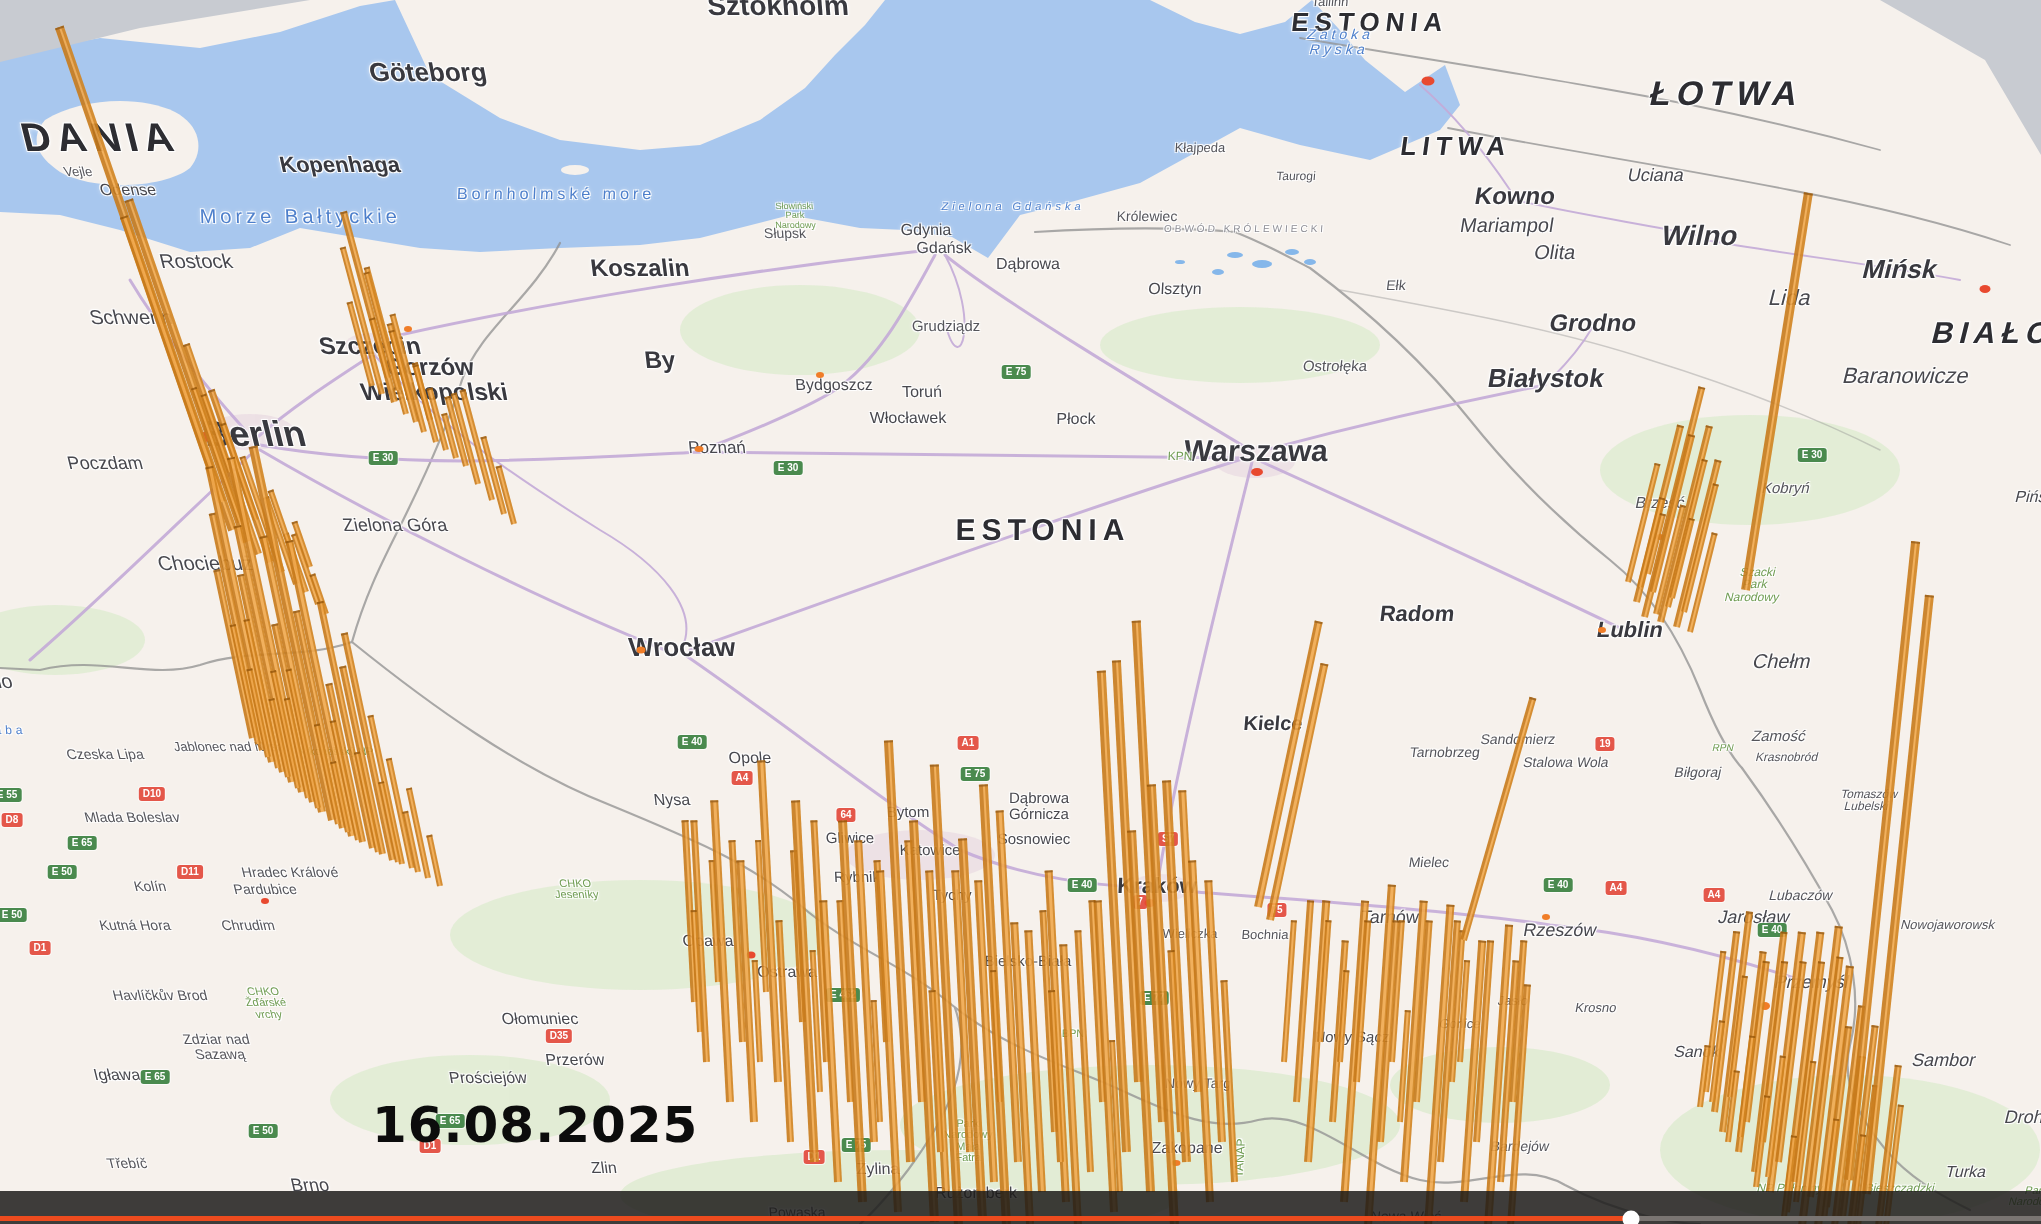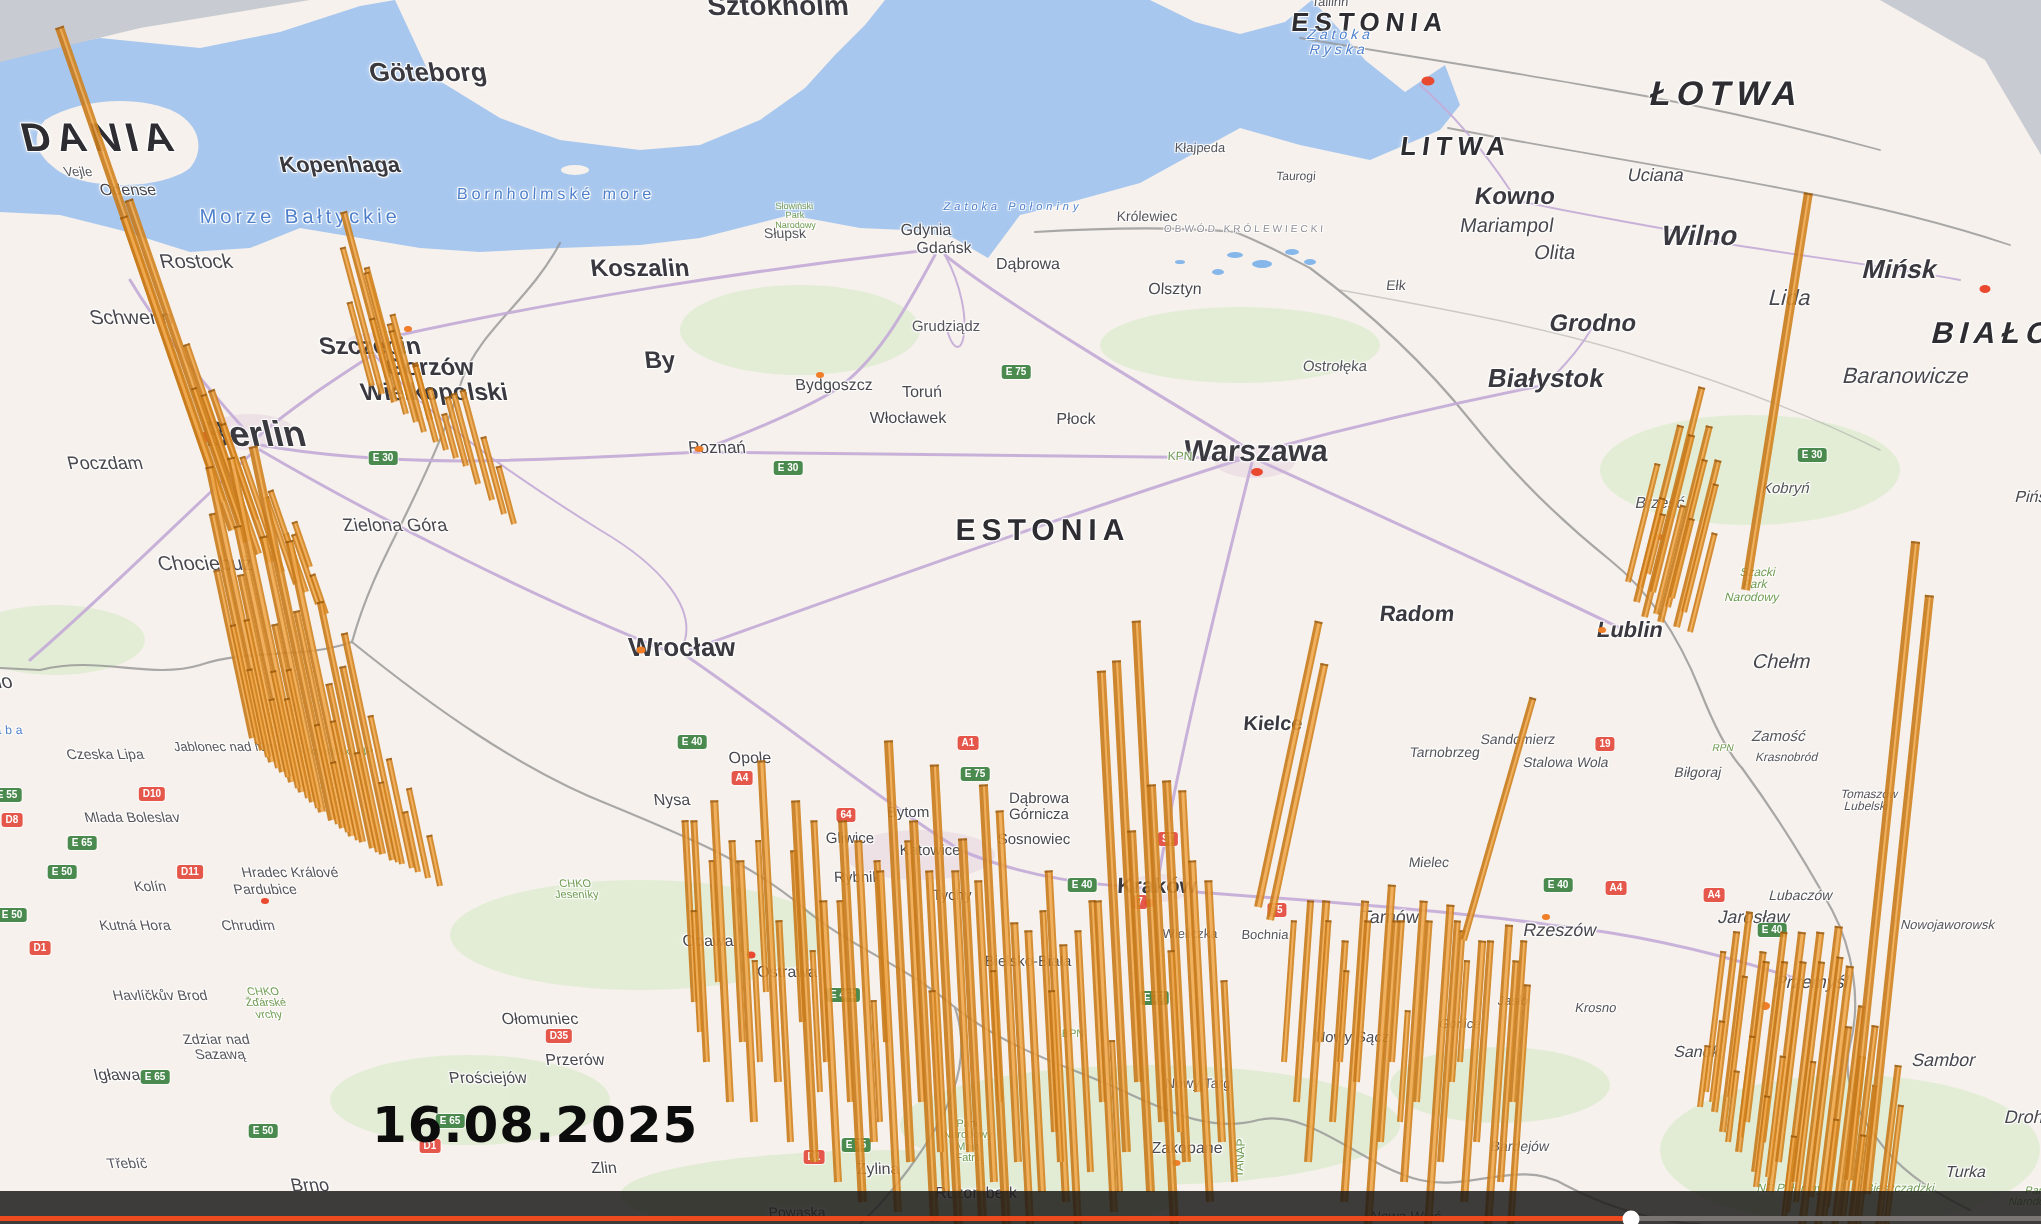--- a/index.html
+++ b/index.html
@@ -112,21 +112,21 @@
 
   <div id="labels">
       <div class="lbl k-country" style="left: 100px; top: 138px; font-size: 40px; transform: translate(-50%, -50%) skewX(14deg);">DANIA</div>
       <div class="lbl k-country" style="left: 1043px; top: 530px; font-size: 30px; transform: translate(-50%, -50%) skewX(-0.4deg);">ESTONIA</div>
       <div class="lbl k-country" style="left: 1370px; top: 23px; font-size: 26px; transform: translate(-50%, -50%) skewX(-6.4deg);">ESTONIA</div>
       <div class="lbl k-country" style="left: 1727px; top: 94px; font-size: 34px; transform: translate(-50%, -50%) skewX(-12.9deg);">ŁOTWA</div>
       <div class="lbl k-country" style="left: 1456px; top: 147px; font-size: 26px; transform: translate(-50%, -50%) skewX(-7.9deg);">LITWA</div>
       <div class="lbl k-country" style="left: 2035px; top: 333px; font-size: 30px; transform: translate(-50%, -50%) skewX(-14deg);">BIAŁORUŚ</div>
       <div class="lbl k-sea" style="left: 300px; top: 216px; font-size: 20px; transform: translate(-50%, -50%) skewX(13.1deg);">Morze Bałtyckie</div>
       <div class="lbl k-sea" style="left: 556px; top: 194px; font-size: 16px; transform: translate(-50%, -50%) skewX(8.4deg);">Bornholmské more</div>
-      <div class="lbl k-sea" style="left: 1013px; top: 207px; font-size: 11px; transform: translate(-50%, -50%) skewX(0.1deg);">Zatoka Połoniny</div>
+      <div class="lbl k-sea" style="left: 1013px; top: 207px; font-size: 11px; transform: translate(-50%, -50%) skewX(0.1deg);">Zielona Gdańska</div>
       <div class="lbl k-sea" style="left: 1340px; top: 42px; font-size: 14px; transform: translate(-50%, -50%) skewX(-5.8deg);">Zatoka
 Ryska</div>
       <div class="lbl k-sea" style="left: 5px; top: 730px; font-size: 12px; transform: translate(-50%, -50%) skewX(14deg);">Łaba</div>
       <div class="lbl k-c1" style="left: 778px; top: 6px; font-size: 28px; transform: translate(-50%, -50%) skewX(4.4deg);">Sztokholm</div>
       <div class="lbl k-c1" style="left: 428px; top: 73px; font-size: 26px; transform: translate(-50%, -50%) skewX(10.8deg);">Göteborg</div>
       <div class="lbl k-c1" style="left: 340px; top: 165px; font-size: 22px; transform: translate(-50%, -50%) skewX(12.4deg);">Kopenhaga</div>
       <div class="lbl k-c3" style="left: 78px; top: 172px; font-size: 13px; transform: translate(-50%, -50%) skewX(14deg);">Vejle</div>
       <div class="lbl k-c2" style="left: 128px; top: 190px; font-size: 16px; transform: translate(-50%, -50%) skewX(14deg);">Odense</div>
       <div class="lbl k-c2" style="left: 196px; top: 261px; font-size: 20px; transform: translate(-50%, -50%) skewX(14deg);">Rostock</div>
       <div class="lbl k-c2" style="left: 131px; top: 317px; font-size: 20px; transform: translate(-50%, -50%) skewX(14deg);">Schwerin</div>

